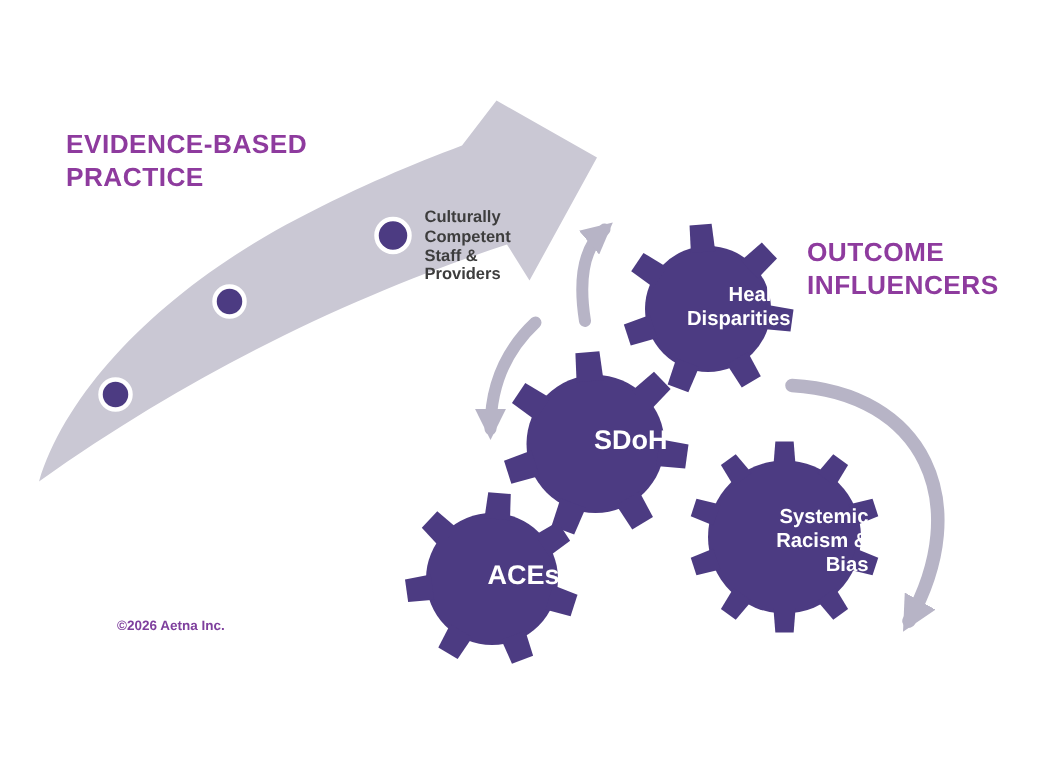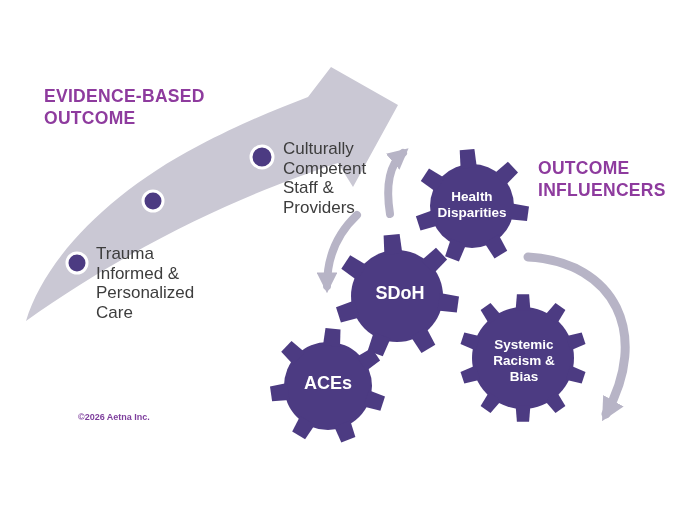--- a/index.html
+++ b/index.html
@@ -20,25 +20,25 @@
   .arc{fill:none;stroke:var(--cycle-gray);stroke-width:8;stroke-linecap:round;}
   .arc-thick{stroke-width:9;}
   .arc-fill{fill:var(--cycle-gray);}
   .milestone-dot{fill:var(--gear-purple);stroke:#ffffff;stroke-width:3;}
   .gear{fill:var(--gear-purple);}
   .heading{
     position:absolute;color:var(--heading-purple);font-weight:bold;
     font-size:17.5px;line-height:1.24;letter-spacing:.3px;white-space:pre-line;
   }
   .step-label{
-    position:absolute;color:var(--label-dark);font-weight:normal;
-    font-size:17px;line-height:1.16;white-space:pre-line;
+    position:absolute;color:var(--label-dark);font-weight:bold;
+    font-size:11px;line-height:1.16;white-space:pre-line;
   }
   .gear-label{
-    position:absolute;color:#ffffff;font-weight:bold;text-align:center;
+    position:absolute;color:#ffffff;font-weight:bold;text-align:right;
     transform:translate(-50%,-50%);line-height:1.19;white-space:pre-line;
   }
   .gear-label.small{font-size:13.5px;}
   .gear-label.large{font-size:18px;}
   .footer-note{
     position:absolute;color:var(--footer-purple);font-weight:bold;font-size:9px;
   }
 </style>
 </head>
 <body>
@@ -107,28 +107,24 @@
           <polygon points="530.4,405.4 529.1,421.7 516.9,421.7 515.6,405.4"></polygon>
           <polygon points="501.1,400.7 490.5,413.1 480.6,406.0 489.1,392.0"></polygon>
           <polygon points="480.2,379.7 464.3,383.5 460.5,371.9 475.6,365.6"></polygon>
           <polygon points="475.6,350.4 460.5,344.1 464.3,332.5 480.2,336.3"></polygon>
           <polygon points="489.1,324.0 480.6,310.0 490.5,302.9 501.1,315.3"></polygon>
         </g>
       </g>
   </svg>
 
   <div class="heading" style="left:44px;top:86px;width:210px;">EVIDENCE-BASED
-OUTCOME</div>
+PRACTICE</div>
   <div class="heading" style="left:538px;top:158px;width:170px;">OUTCOME
 INFLUENCERS</div>
 
-  <div class="step-label" style="left:96px;top:244px;width:100px;">Trauma
-Informed &amp;
-Personalized
-Care</div>
   <div class="step-label" style="left:283px;top:139px;width:100px;">Culturally
 Competent
 Staff &amp;
 Providers</div>
 
   <div class="gear-label small" style="left:472px;top:205px;width:110px;">Health
 Disparities</div>
   <div class="gear-label large" style="left:400px;top:294px;width:90px;">SDoH</div>
   <div class="gear-label large" style="left:328px;top:384px;width:90px;">ACEs</div>
   <div class="gear-label small" style="left:524px;top:361px;width:110px;">Systemic

